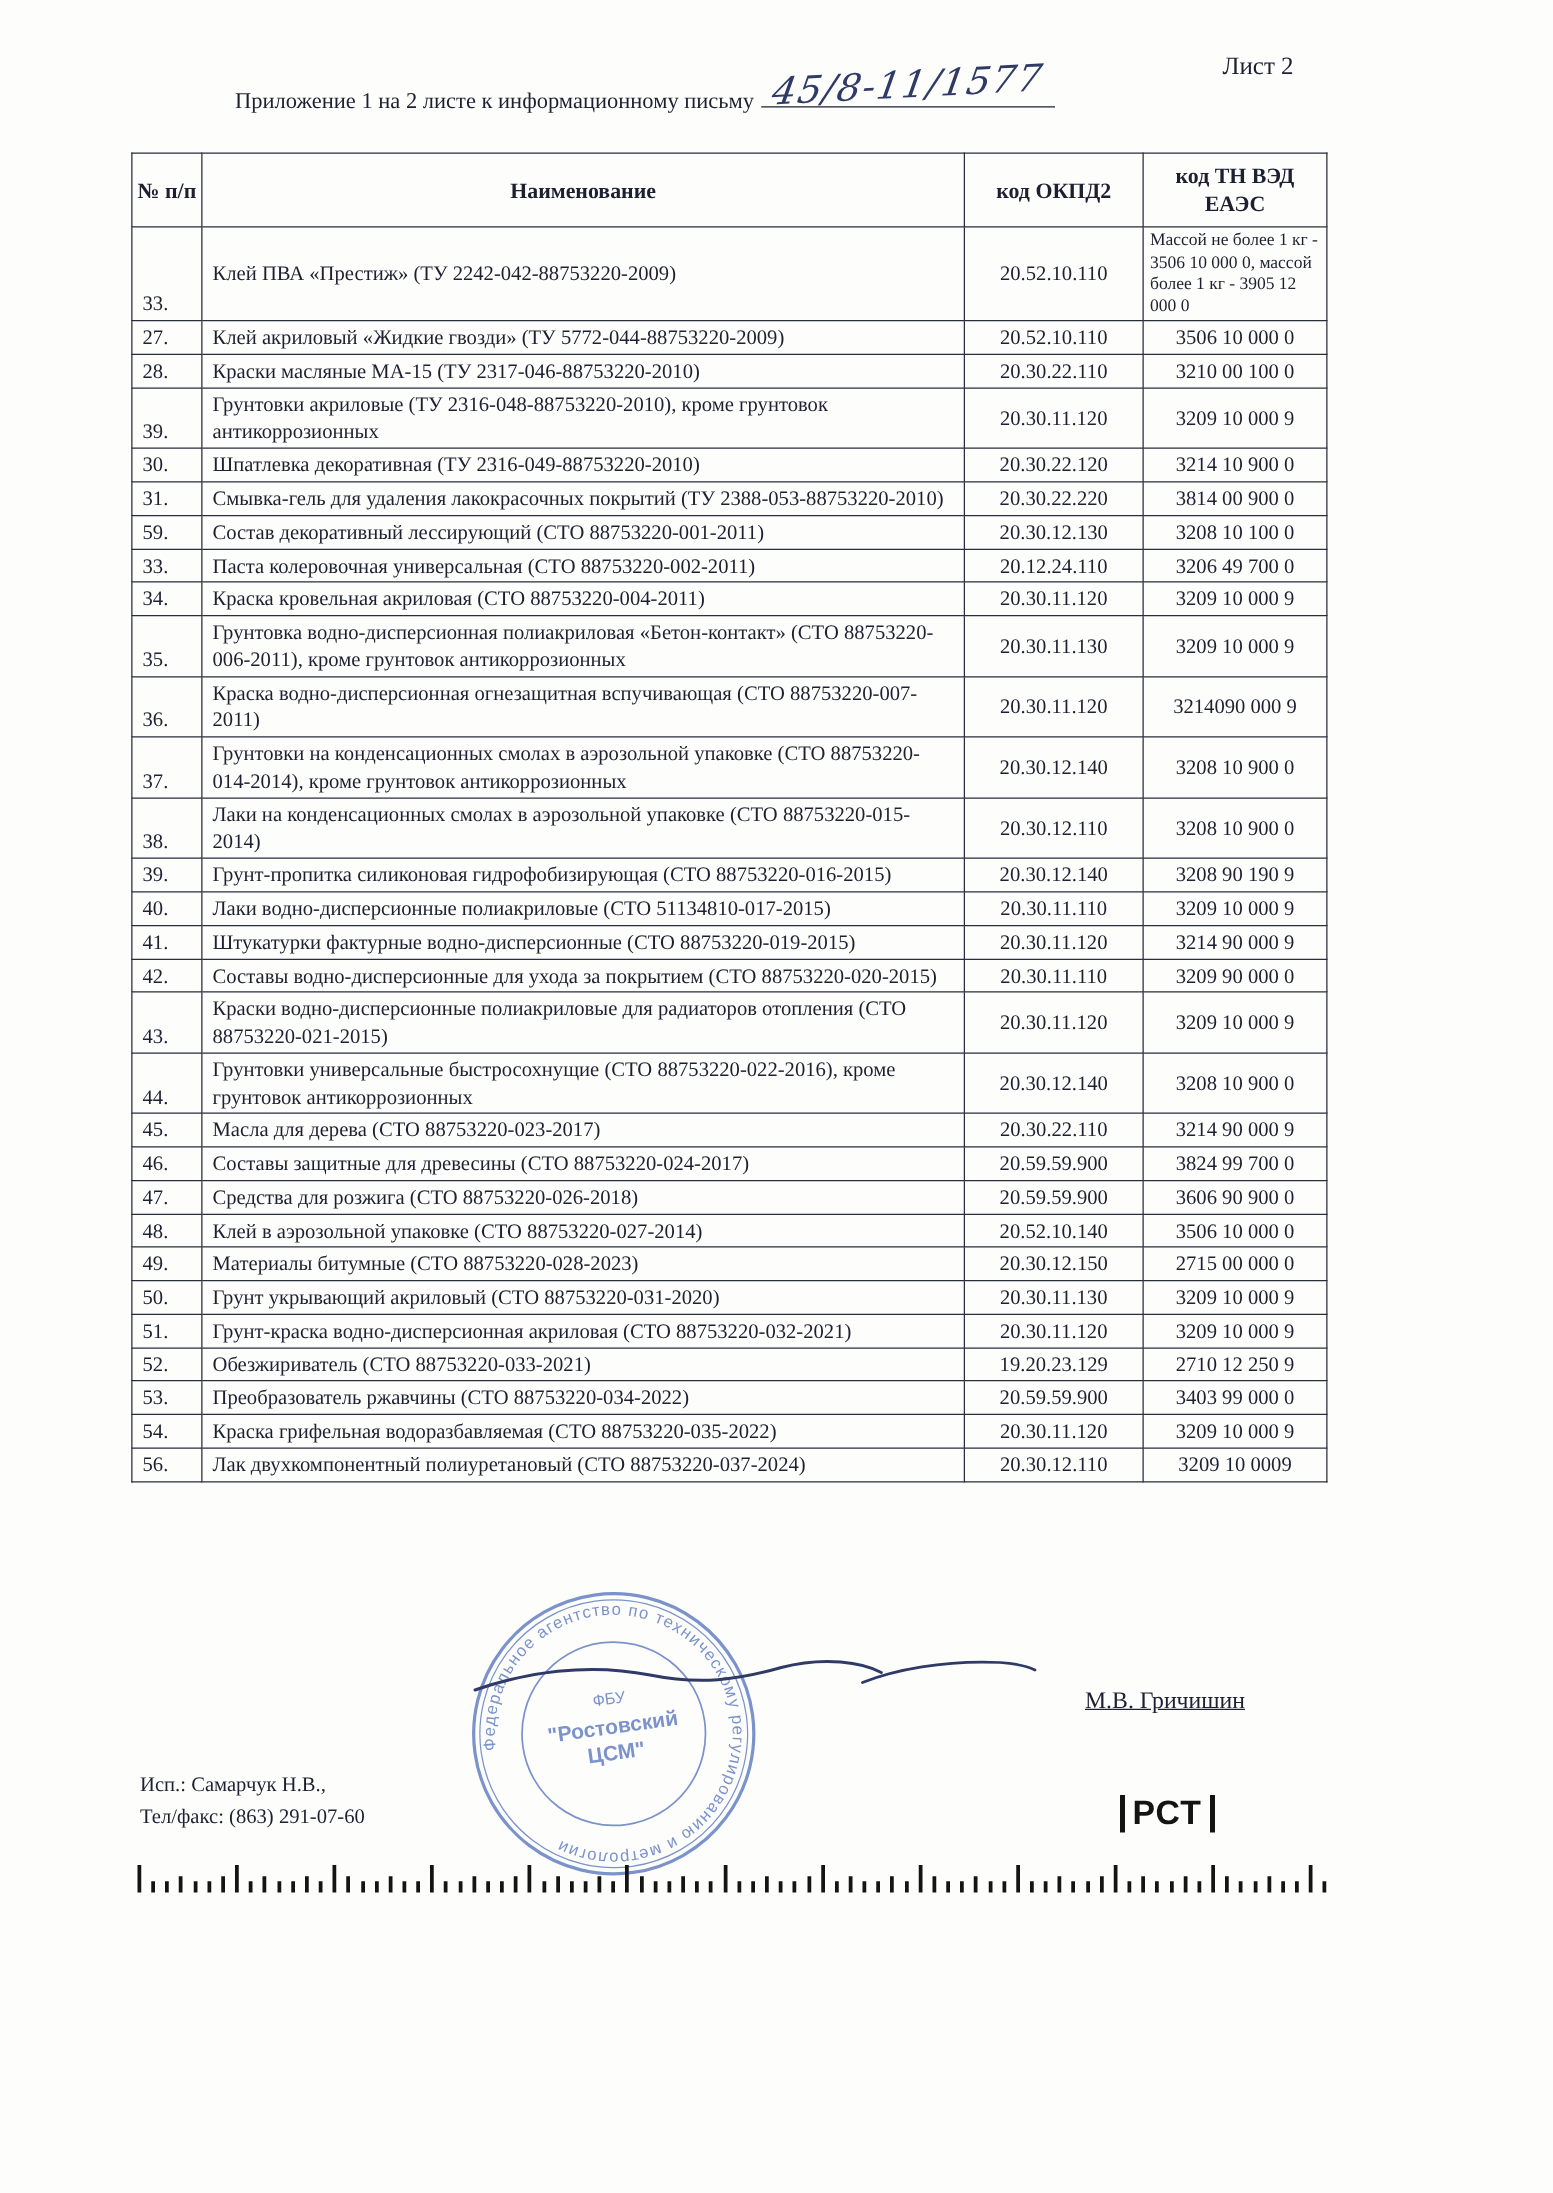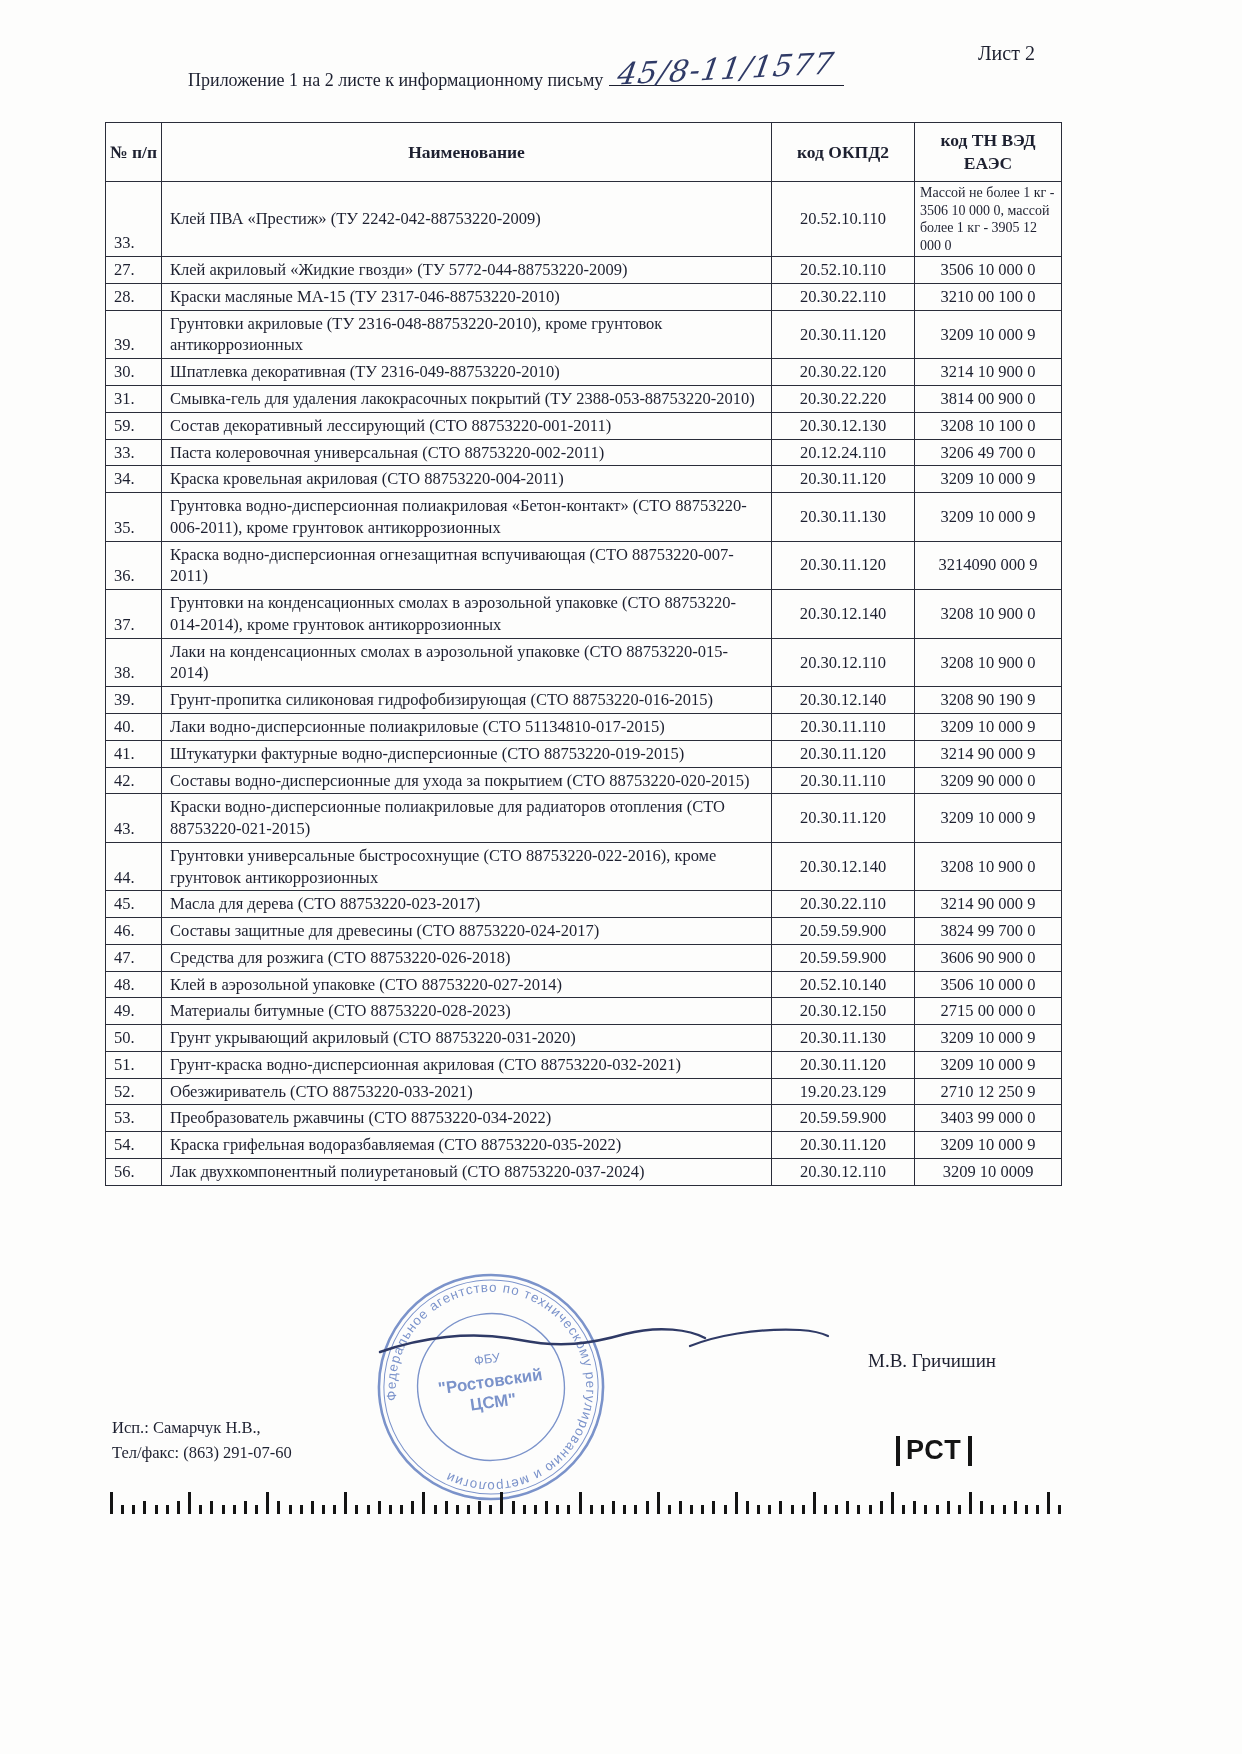--- a/index.html
+++ b/index.html
@@ -67,20 +67,21 @@
   td.td-tnved{vertical-align:middle;text-align:center;}
   td.td-tnved.small{font-size:14px;text-align:left;line-height:1.25;padding:2px 5px;}
   .footer-block{position:absolute;left:0;top:0;width:1242px;height:1754px;pointer-events:none;}
   .signer-title{
     position:absolute;left:165px;top:1338px;
     font-size:19px;line-height:1.55;
   }
   .signer-name{
     position:absolute;left:868px;top:1350px;
     font-size:19px;
+    text-decoration:underline;
   }
   .executor{
     position:absolute;left:112px;top:1416px;
     font-size:16.5px;line-height:1.5;
   }
   .stamp{
     position:absolute;left:372px;top:1268px;
     width:238px;height:238px;
     opacity:.82;
     transform:rotate(-8deg);

